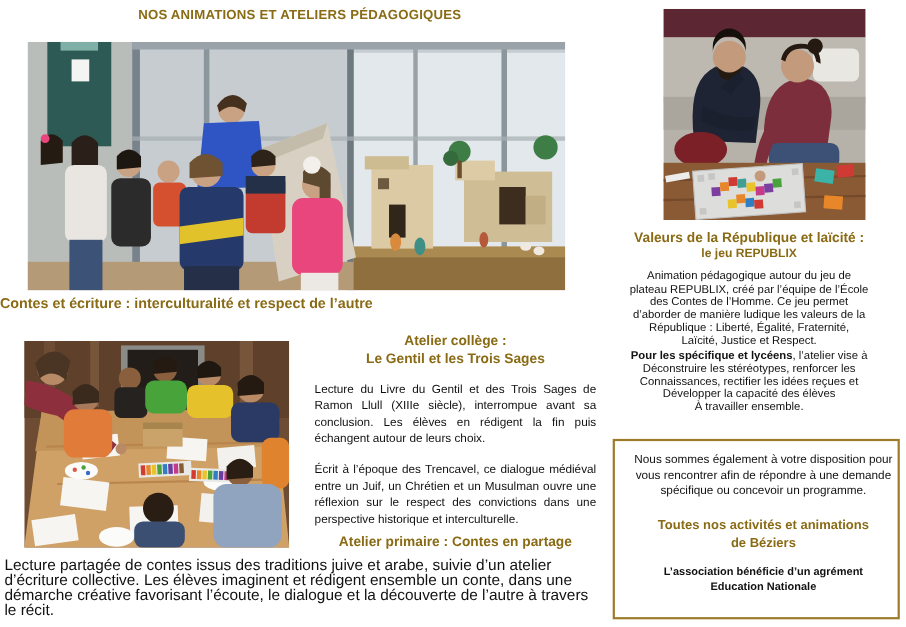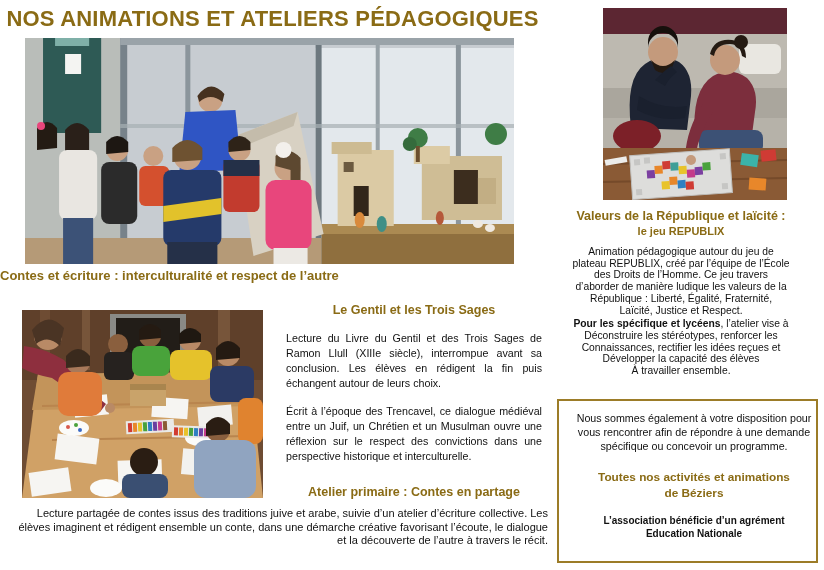--- a/index.html
+++ b/index.html
@@ -1,39 +1,39 @@
 <!DOCTYPE html>
 <html lang="fr"><head>
 <meta charset="utf-8">
 <style>
   html,body{margin:0;padding:0;background:#fff;}
   .page{position:relative;width:824px;height:570px;background:var(--page-background,#fff);
         font-family:"Liberation Sans",sans-serif;color:var(--body-text,#111);overflow:hidden;}
 
   .title{position:absolute;left:0;top:6px;width:545px;margin:0;text-align:center;
-         font-size:22px;font-weight:bold;letter-spacing:.2px;color:var(--heading-gold,#8a6b15);}
+         font-size:12px;font-weight:bold;letter-spacing:.2px;color:var(--heading-gold,#8a6b15);}
 
   .photo{position:absolute;margin:0;overflow:hidden;}
   .photo svg{display:block;width:100%;height:100%;}
   .photo1{left:25px;top:38px;width:489px;height:226px;}
   .photo2{left:22px;top:310px;width:241px;height:188px;}
   .photo3{left:603px;top:8px;width:184px;height:192px;}
 
   .caption{position:absolute;left:0;top:268px;width:545px;text-align:left;
            font-size:13px;font-weight:bold;color:var(--heading-gold,#8a6b15);}
 
   .college{position:absolute;left:286px;top:302px;width:256px;}
   .gold-h{font-weight:bold;text-align:center;color:var(--heading-gold,#8a6b15);
           font-size:12.5px;line-height:16px;}
   .jpara{margin:13px 0 0 0;font-size:10.7px;line-height:15px;text-align:justify;}
 
   .primaire-h{position:absolute;left:286px;top:485px;width:256px;text-align:center;
               font-size:12.5px;font-weight:bold;color:var(--heading-gold,#8a6b15);}
-  .bottom-para{position:absolute;left:16px;top:507px;width:532px;margin:0;
-               font-size:11px;line-height:13.5px;text-align:right;}
+  .bottom-para{position:absolute;left:4px;top:507px;width:532px;margin:0;
+               font-size:14px;line-height:13.5px;text-align:left;}
 
   .republix{position:absolute;left:546px;top:209px;width:270px;text-align:center;}
   .rep-h1{font-size:12.5px;font-weight:bold;color:var(--heading-gold,#8a6b15);line-height:15px;}
   .rep-h2{font-size:11px;font-weight:bold;color:var(--heading-gold,#8a6b15);line-height:14px;}
   .rlines{margin-top:8px;font-size:10.3px;line-height:11.7px;}
   .rlines.p2{margin-top:2px;}
   .b{font-weight:bold;}
 
   .infobox{position:absolute;left:557px;top:399px;width:261px;height:164px;box-sizing:border-box;
            border:2px solid var(--box-border-gold,#9c7c28);text-align:center;padding-left:13px;}
@@ -191,20 +191,21 @@
       <rect x="216" y="88" width="25" height="46" rx="8" fill="#e0832f"></rect>
       <circle cx="196" cy="120" r="12" fill="#8a5f3e"></circle>
       <path d="M184 114 q12 -14 24 0 l0 10 -24 2 z" fill="#2a1d13"></path>
       <rect x="172" y="130" width="62" height="58" rx="12" fill="#90a4c0"></rect>
       <circle cx="122" cy="152" r="14" fill="#2a1d13"></circle>
       <rect x="100" y="164" width="46" height="24" rx="8" fill="#3a4f72"></rect>
     </svg>
   </figure>
 
   <section class="college">
+    <div class="gold-h">Atelier collège :</div>
     <div class="gold-h">Le Gentil et les Trois Sages</div>
     <p class="jpara">Lecture du Livre du Gentil et des Trois Sages de Ramon Llull (XIIIe siècle), interrompue avant sa conclusion. Les élèves en rédigent la fin puis échangent autour de leurs choix.</p>
     <p class="jpara">Écrit à l’époque des Trencavel, ce dialogue médiéval entre un Juif, un Chrétien et un Musulman ouvre une réflexion sur le respect des convictions dans une perspective historique et interculturelle.</p>
   </section>
 
   <div class="primaire-h">Atelier primaire : Contes en partage</div>
   <p class="bottom-para">Lecture partagée de contes issus des traditions juive et arabe, suivie d’un atelier d’écriture collective. Les élèves imaginent et rédigent ensemble un conte, dans une démarche créative favorisant l’écoute, le dialogue et la découverte de l’autre à travers le récit.</p>
 
   <figure class="photo photo3">
     <svg viewBox="0 0 184 192" preserveAspectRatio="none">
@@ -256,21 +257,21 @@
       <rect x="2" y="150" width="22" height="6" fill="#ececea" transform="rotate(-10 13 153)"></rect>
     </svg>
   </figure>
 
   <section class="republix">
     <div class="rep-h1">Valeurs de la République et laïcité :</div>
     <div class="rep-h2">le jeu REPUBLIX</div>
     <div class="rlines">
       <div>Animation pédagogique autour du jeu de</div>
       <div>plateau REPUBLIX, créé par l’équipe de l’École</div>
-      <div>des Droits de l’Homme. Ce jeu travers</div>
+      <div>des Contes de l’Homme. Ce jeu permet</div>
       <div>d’aborder de manière ludique les valeurs de la</div>
       <div>République : Liberté, Égalité, Fraternité,</div>
       <div>Laïcité, Justice et Respect.</div>
     </div>
     <div class="rlines p2">
       <div><span class="b">Pour les spécifique et lycéens</span><span>, l’atelier vise à</span></div>
       <div>Déconstruire les stéréotypes, renforcer les</div>
       <div>Connaissances, rectifier les idées reçues et</div>
       <div>Développer la capacité des élèves</div>
       <div>À travailler ensemble.</div>

